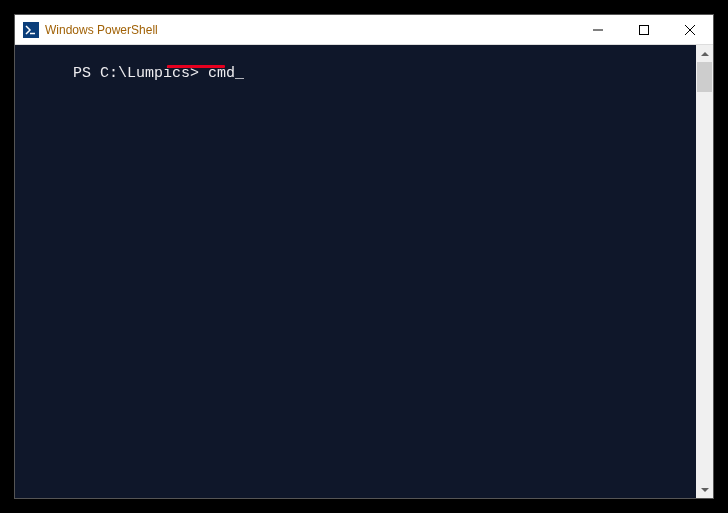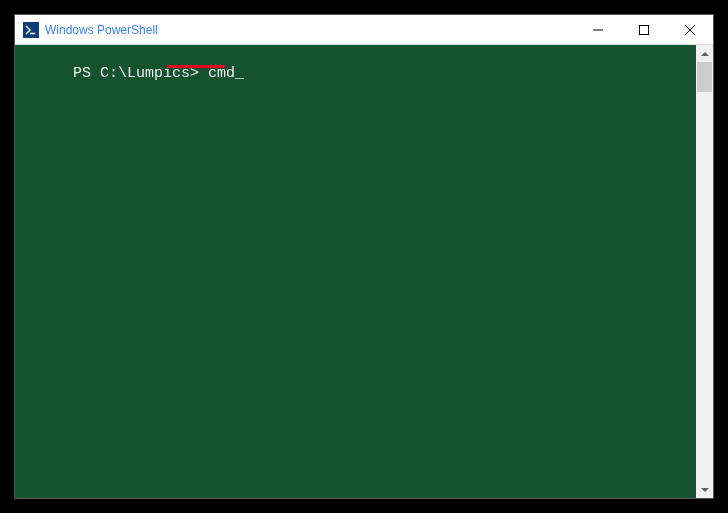--- a/index.html
+++ b/index.html
@@ -33,42 +33,42 @@
       margin-right: 6px;
       background: #0b3e7a;
       position: relative;
       display: flex;
       align-items: center;
       justify-content: center;
     }
     .titlebar-icon svg { display: block; }
     .titlebar-title {
       font-size: 12px;
-      color: #3b82f6;
+      color: #a16207;
       flex: 0 0 auto;
     }
     .titlebar-spacer { flex: 1; }
     .titlebar-buttons {
       display: flex;
       height: 100%;
     }
     .win-btn {
       width: 46px;
       height: 100%;
       display: flex;
       align-items: center;
       justify-content: center;
       background: transparent;
       border: none;
       cursor: pointer;
     }
     .win-btn svg { stroke: #000; fill: none; }
     .console-area {
       flex: 1;
-      background: #14532d;
+      background: #0f172a;
       position: relative;
       font-family: Consolas, "Courier New", monospace;
       font-size: 15px;
       line-height: 18px;
       color: #eeedf0;
       overflow: hidden;
     }
     .console-content {
       position: absolute;
       top: 2px;

